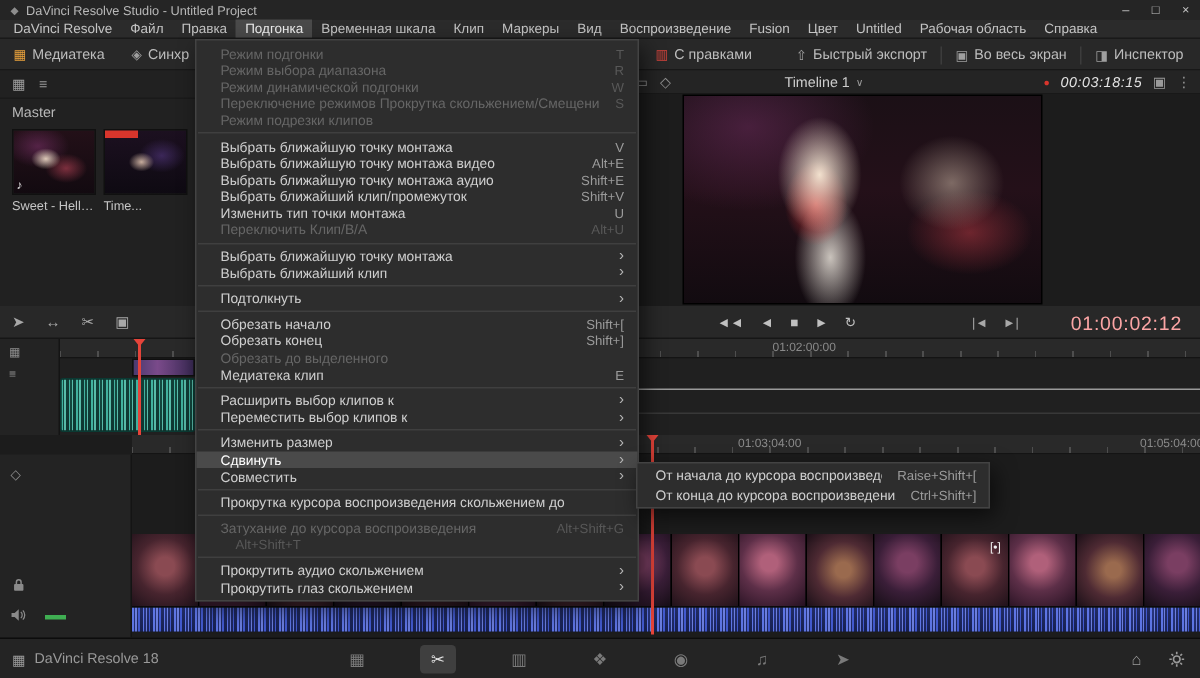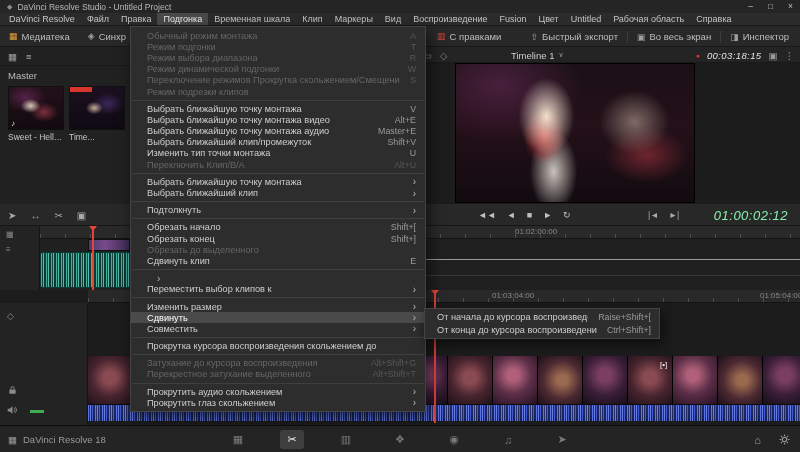--- a/index.html
+++ b/index.html
@@ -48,42 +48,42 @@
       radial-gradient(12px 9px at 45% 50%, rgba(230,200,180,.85), transparent 70%),
       radial-gradient(22px 16px at 70% 40%, rgba(90,60,140,.55), transparent 70%),
       linear-gradient(#1c1020,#0e0a12); }
   .audio-badge { position:absolute; left:2px; bottom:1px; font-size:8px; color:#e6e6e6; }
   .red-flag { position:absolute; left:0; top:0; width:22px; height:5px; background:#d8352c; }
   .mp-label { margin-top:2px; font-size:8.5px; color:#c6c6c6; white-space:nowrap; overflow:hidden; text-overflow:ellipsis; }
   
   .viewer { position:absolute; top:47px; left:415px; right:0; height:157px; background:#1c1c1c; }
   .viewer-header { position:relative; height:16px; background:#242424; border-bottom:1px solid #181818; }
   .vh-left { position:absolute; left:8px; top:0; height:16px; display:flex; gap:8px; align-items:center; color:#8f8f8f; }
-  .vh-center { position:absolute; left:96px; top:0; height:16px; display:flex; gap:4px; align-items:center; color:#cdcdcd; }
+  .vh-center { position:absolute; left:108px; top:0; height:16px; display:flex; gap:4px; align-items:center; color:#cdcdcd; }
   .vh-center .chev { font-size:7px; color:#9a9a9a; }
   .vh-right { position:absolute; right:6px; top:0; height:16px; display:flex; gap:7px; align-items:center; color:#9a9a9a; }
   .vh-right .rec { color:#d8352c; font-size:7px; }
   .vh-tc { color:#e3e3e3; font-size:9.5px; letter-spacing:.4px;font-style:italic; }
   .video-canvas { position:absolute; left:40px; top:16px; width:240px; height:140px; background:
       radial-gradient(40px 55px at 38% 38%, rgba(250,235,215,.95), rgba(250,235,215,0) 70%),
       radial-gradient(30px 40px at 37% 52%, rgba(220,60,60,.85), rgba(220,60,60,0) 70%),
       radial-gradient(34px 58px at 41% 78%, rgba(245,240,230,.8), rgba(245,240,230,0) 70%),
       radial-gradient(50px 45px at 75% 42%, rgba(215,195,175,.5), rgba(215,195,175,0) 70%),
       radial-gradient(60px 40px at 80% 66%, rgba(190,60,70,.5), rgba(190,60,70,0) 70%),
       radial-gradient(120px 80px at 18% 15%, rgba(150,60,130,.35), rgba(150,60,130,0) 70%),
       linear-gradient(180deg,#1b1016,#241019 45%,#120b10);
       border:1px solid #000; }
   
   .transportbar { position:absolute; top:204px; left:0; right:0; height:22px; background:#282828;
     border-bottom:1px solid #161616; }
   .tools-left { position:absolute; left:8px; top:0; height:22px; display:flex; gap:14px; align-items:center; color:#a8a8a8; font-size:10px; }
   .transport-center { position:absolute; left:478px; top:0; height:22px; display:flex; gap:11px; align-items:center; color:#c0c0c0; font-size:9px; }
   .tr-btn { cursor:default; }
   .marker-nav { position:absolute; left:648px; top:0; height:22px; display:flex; gap:10px; align-items:center; color:#a8a8a8; font-size:8.5px; }
-  .tc-main { position:absolute; right:12px; top:4px; font-size:13px; color:#86efac; letter-spacing:.5px;font-style:italic; }
+  .tc-main { position:absolute; right:12px; top:4px; font-size:13px; color:#fca5a5; letter-spacing:.5px; }
   
   .tl-upper { position:absolute; top:226px; left:0; right:0; height:64px; background:#202020; }
   .tl-lower { position:absolute; top:290px; left:0; right:0; height:135px; background:#1c1c1c; }
   .ruler { position:absolute; top:0; right:0; height:13px; background:#292929; border-bottom:1px solid #141414;
     background-image:repeating-linear-gradient(90deg,#4e4e4e 0 1px,transparent 1px 25px);
     background-size:100% 4px; background-repeat:no-repeat; background-position:0 100%; }
   .tl-upper .ruler { left:40px; }
   .tl-lower .ruler { left:88px; }
   .rlabel { position:absolute; top:1px; font-size:8px; color:#8a8a8a; white-space:nowrap; }
   .upper-header { position:absolute; left:0; top:0; width:40px; height:64px; background:#232323; border-right:1px solid #141414;
@@ -347,24 +347,20 @@
         <svg width="11" height="11" viewBox="0 0 20 20" fill="none" stroke="#9a9a9a" stroke-width="2">
             <circle cx="10" cy="10" r="4"></circle>
             <path d="M10 1v3M10 16v3M1 10h3M16 10h3M3.6 3.6l2.1 2.1M14.3 14.3l2.1 2.1M16.4 3.6l-2.1 2.1M5.7 14.3l-2.1 2.1"></path>
           </svg>
       </span>
     </div>
   </div>
 
   <div class="menu">
       <div class="menu-item disabled">
-        <span class="mi-label">Обычный режим монтажа</span>
-        <span class="mi-right">A</span>
-      </div>
-      <div class="menu-item disabled">
         <span class="mi-label">Режим подгонки</span>
         <span class="mi-right">T</span>
       </div>
       <div class="menu-item disabled">
         <span class="mi-label">Режим выбора диапазона</span>
         <span class="mi-right">R</span>
       </div>
       <div class="menu-item disabled">
         <span class="mi-label">Режим динамической подгонки</span>
         <span class="mi-right">W</span>
@@ -381,21 +377,21 @@
       <div class="menu-item">
         <span class="mi-label">Выбрать ближайшую точку монтажа</span>
         <span class="mi-right">V</span>
       </div>
       <div class="menu-item">
         <span class="mi-label">Выбрать ближайшую точку монтажа видео</span>
         <span class="mi-right">Alt+E</span>
       </div>
       <div class="menu-item">
         <span class="mi-label">Выбрать ближайшую точку монтажа аудио</span>
-        <span class="mi-right">Master+E</span>
+        <span class="mi-right">Shift+E</span>
       </div>
       <div class="menu-item">
         <span class="mi-label">Выбрать ближайший клип/промежуток</span>
         <span class="mi-right">Shift+V</span>
       </div>
       <div class="menu-item">
         <span class="mi-label">Изменить тип точки монтажа</span>
         <span class="mi-right">U</span>
       </div>
       <div class="menu-item disabled">
@@ -423,25 +419,26 @@
       </div>
       <div class="menu-item">
         <span class="mi-label">Обрезать конец</span>
         <span class="mi-right">Shift+]</span>
       </div>
       <div class="menu-item disabled">
         <span class="mi-label">Обрезать до выделенного</span>
         <span class="mi-right"></span>
       </div>
       <div class="menu-item">
-        <span class="mi-label">Сдвинуть клип</span>
+        <span class="mi-label">Медиатека клип</span>
         <span class="mi-right">E</span>
       </div>
       <div class="menu-sep"></div>
       <div class="menu-item">
+        <span class="mi-label">Расширить выбор клипов к</span>
         <span class="mi-right arrow">›</span>
       </div>
       <div class="menu-item">
         <span class="mi-label">Переместить выбор клипов к</span>
         <span class="mi-right arrow">›</span>
       </div>
       <div class="menu-sep"></div>
       <div class="menu-item">
         <span class="mi-label">Изменить размер</span>
         <span class="mi-right arrow">›</span>
@@ -458,21 +455,20 @@
       <div class="menu-item">
         <span class="mi-label">Прокрутка курсора воспроизведения скольжением до</span>
         <span class="mi-right"></span>
       </div>
       <div class="menu-sep"></div>
       <div class="menu-item disabled">
         <span class="mi-label">Затухание до курсора воспроизведения</span>
         <span class="mi-right">Alt+Shift+G</span>
       </div>
       <div class="menu-item disabled">
-        <span class="mi-label">Перекрестное затухание выделенного</span>
         <span class="mi-right">Alt+Shift+T</span>
       </div>
       <div class="menu-sep"></div>
       <div class="menu-item">
         <span class="mi-label">Прокрутить аудио скольжением</span>
         <span class="mi-right arrow">›</span>
       </div>
       <div class="menu-item">
         <span class="mi-label">Прокрутить глаз скольжением</span>
         <span class="mi-right arrow">›</span>

